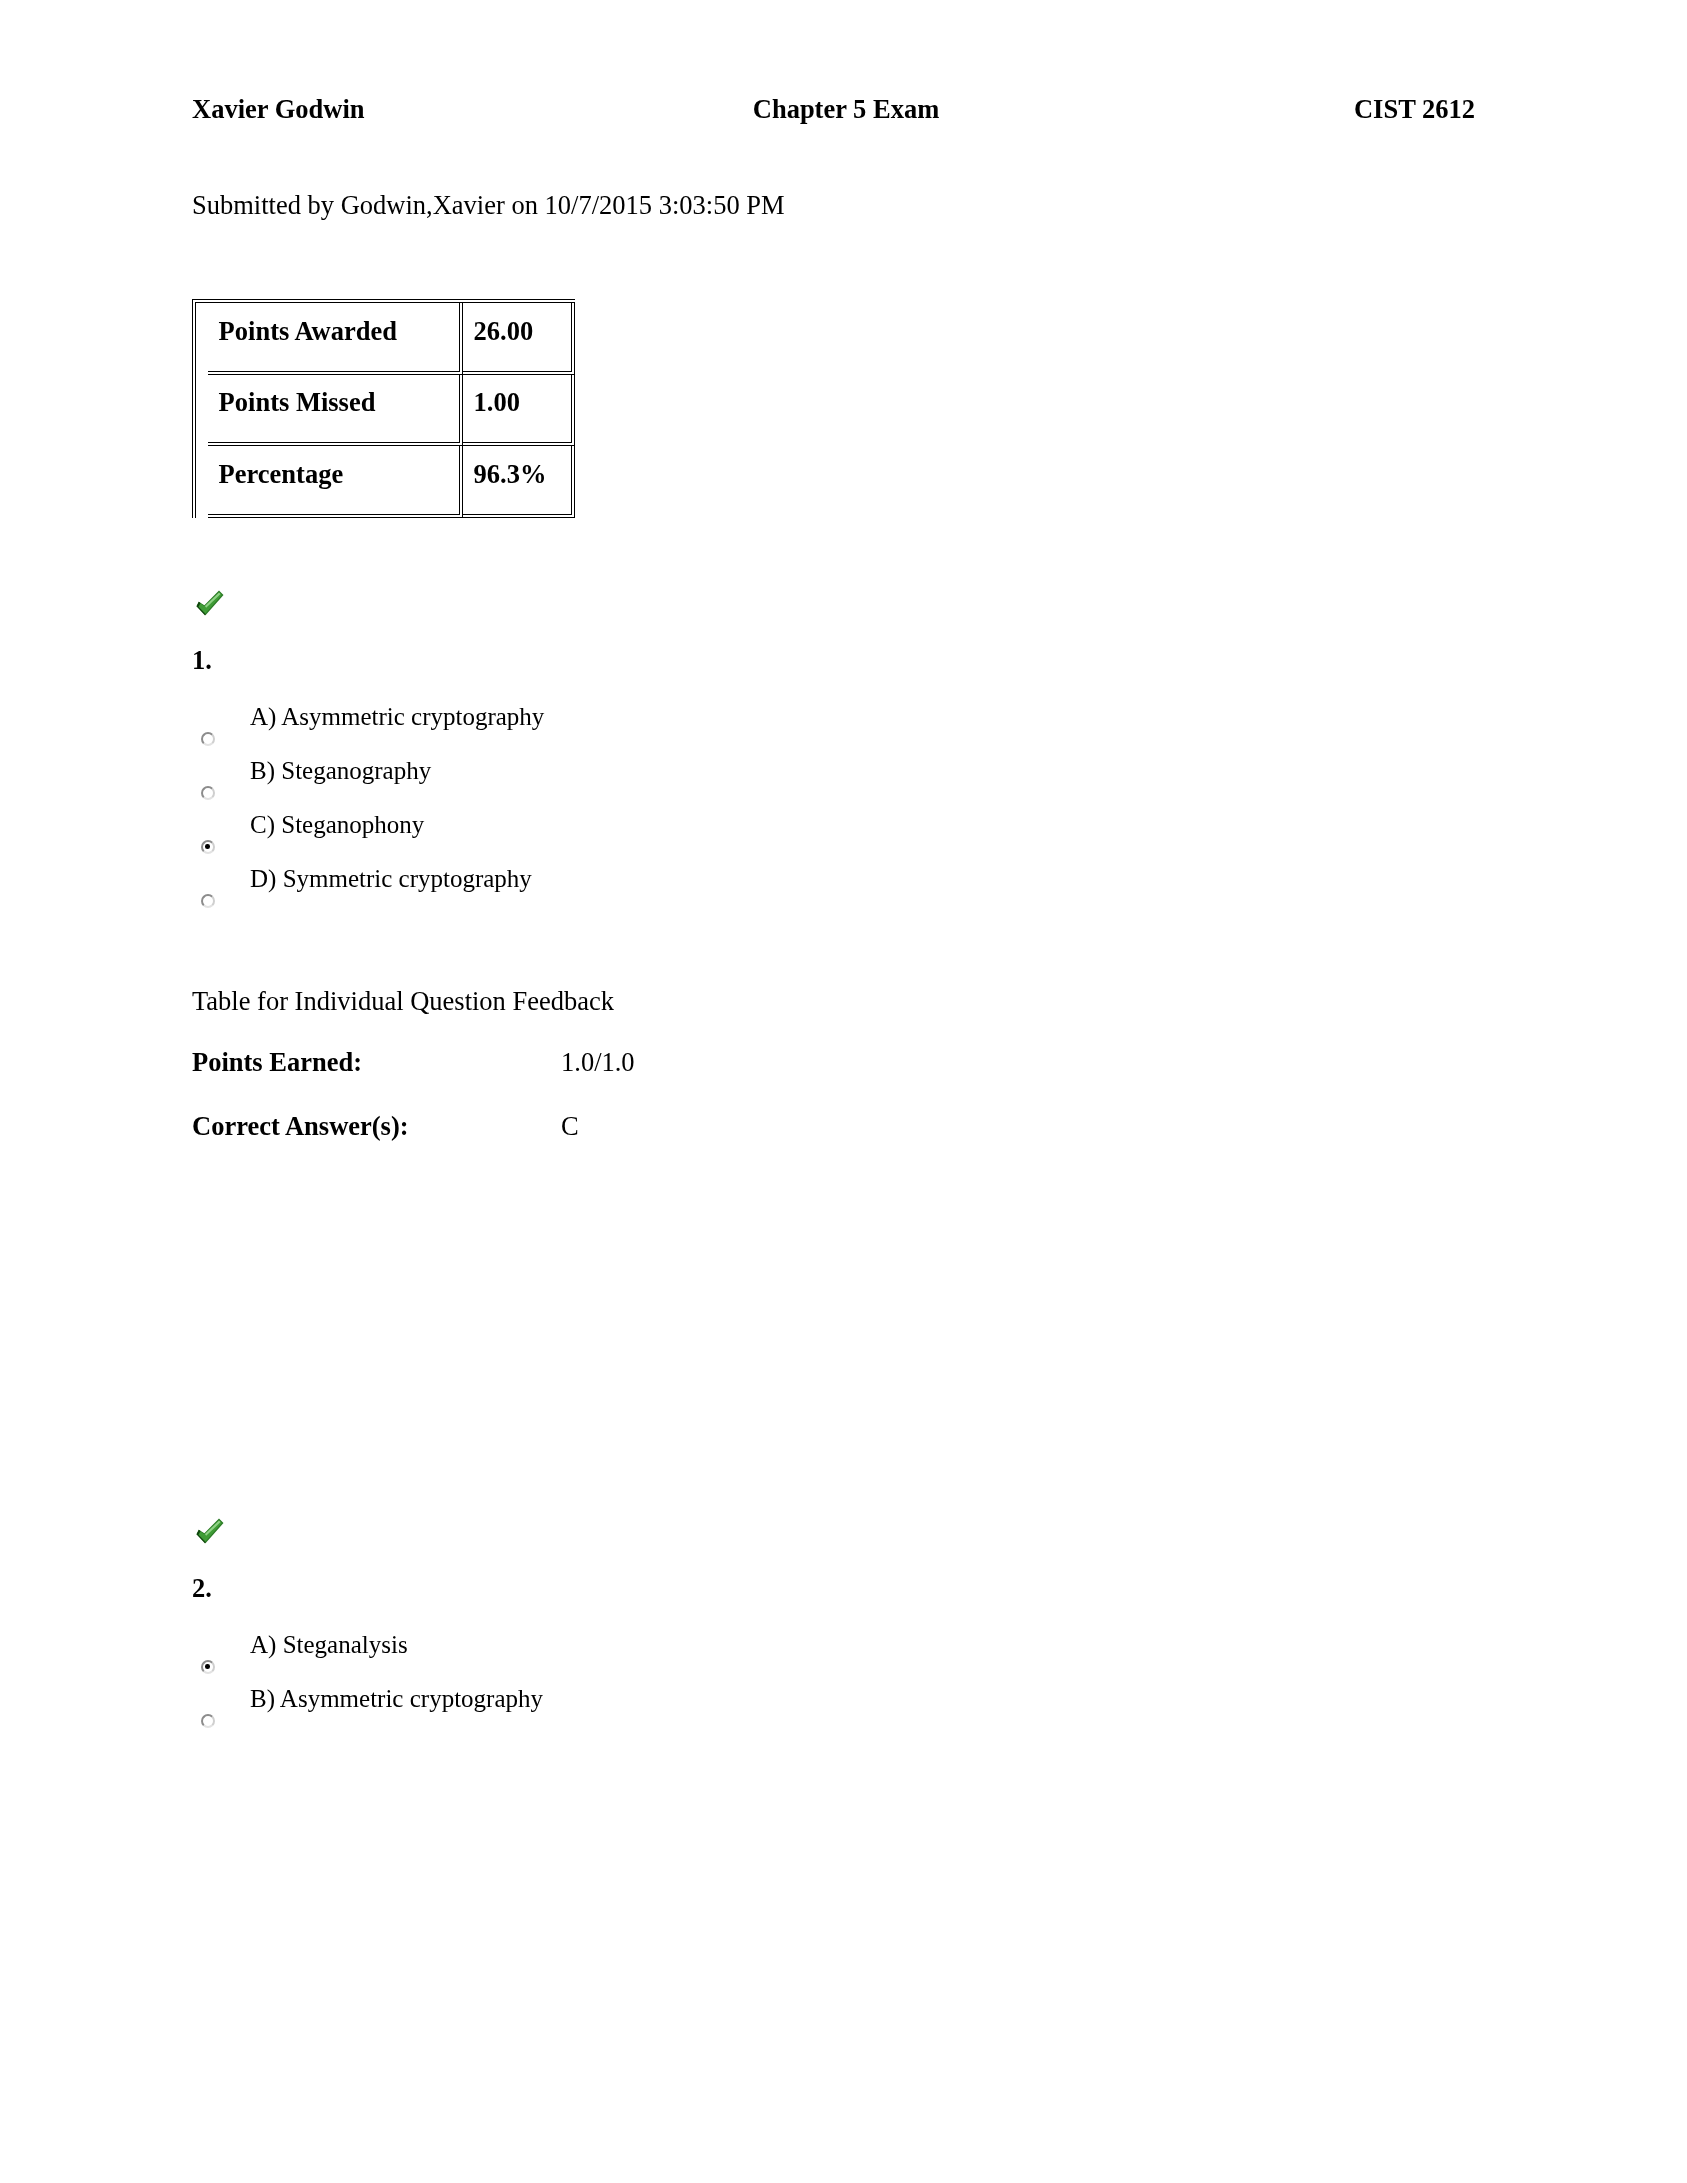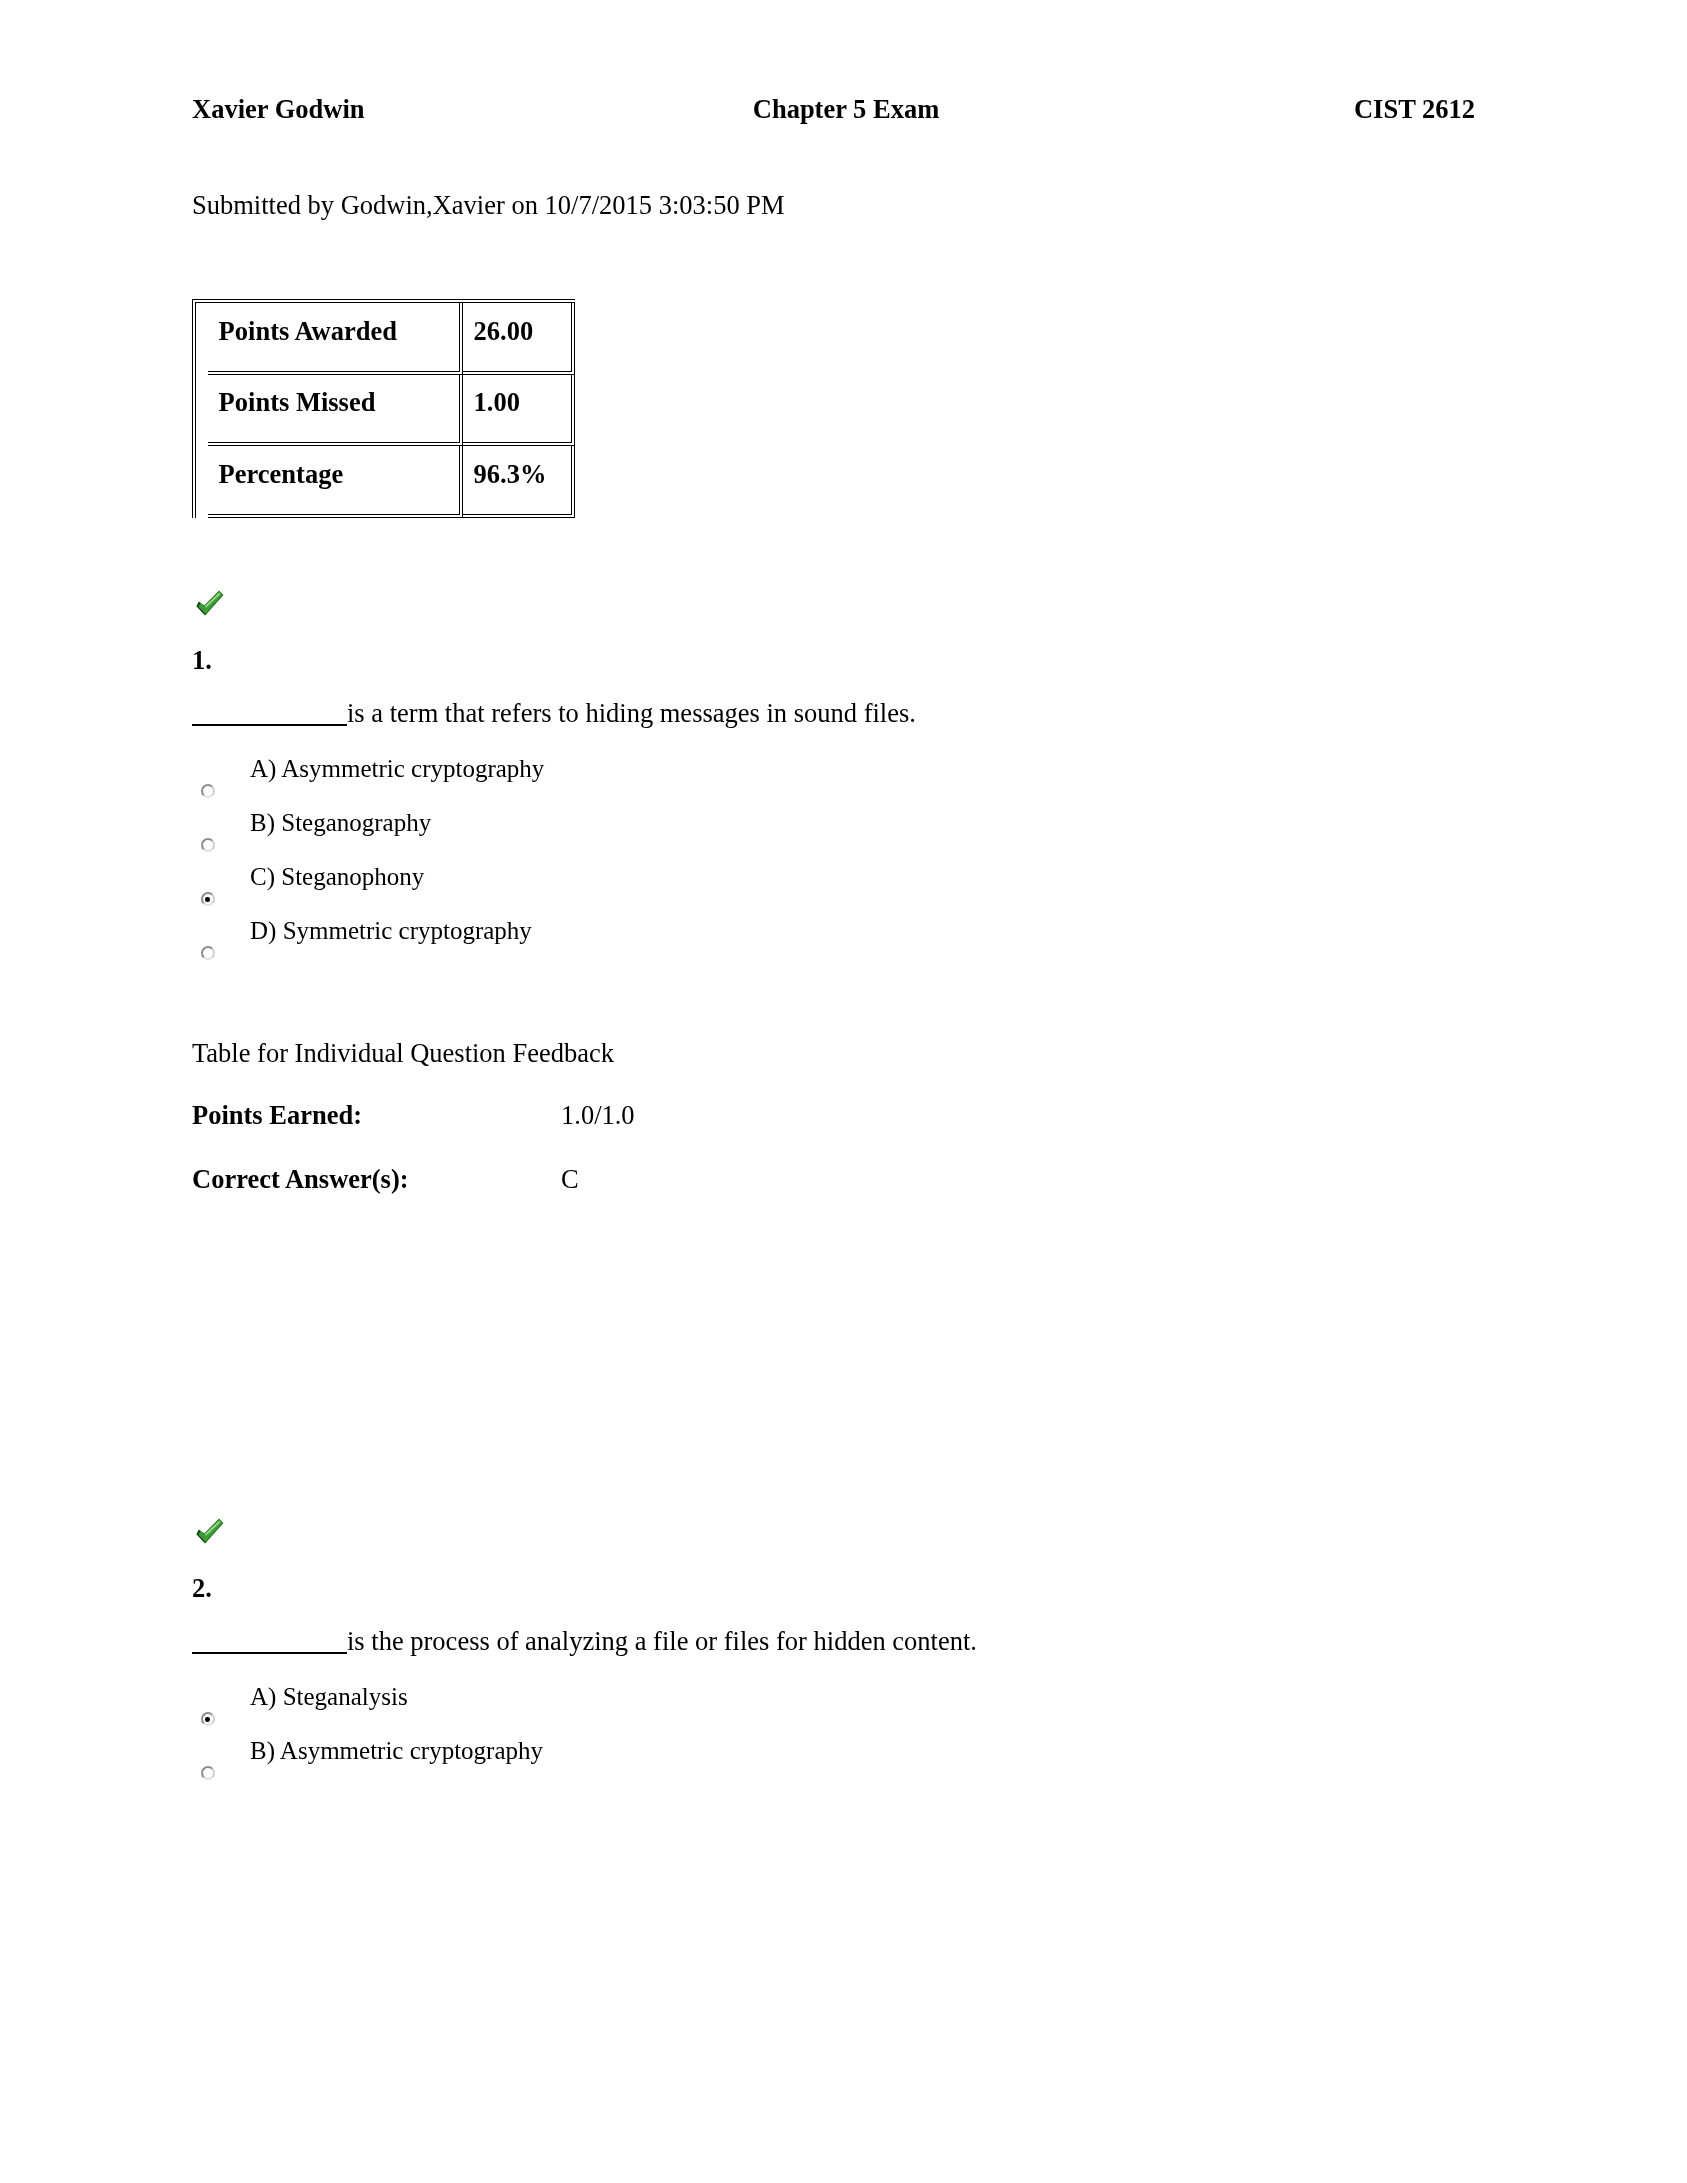--- a/index.html
+++ b/index.html
@@ -212,21 +212,20 @@
 
       <svg class="check-icon" viewBox="0 0 32 32">
         <path d="M4 18 L6 14 L11 17 L24 4 L28 8 L12 26 L4 18 Z" fill="#2c7a26"></path>
         <path d="M5 18 L7 15 L11 18 L24 5.5 L26.5 8 L12 24.5 L5 18 Z" fill="#3f9c36"></path>
         <path d="M11.5 17.8 L24 5.8 L25.4 7.2 L12.6 19.4 Z" fill="#8fd185"></path>
         <path d="M4 18 L6 14 L7.6 15 L5.8 18.4 L12 25 L11.6 26.2 Z" fill="#10450d"></path>
       </svg>
 
       <div class="qnum">1.</div>
 
-      <div class="qtext"><span class="blankline"></span><span>is a term that refers to hiding messages in sound files.</span></div>
 
       <div style="height:30px;"></div>
 
       <div class="option">
         <span class="radio"></span>
         <span class="olabel">A) Asymmetric cryptography</span>
       </div>
       <div class="option">
         <span class="radio"></span>
         <span class="olabel">B) Steganography</span>
@@ -263,21 +262,20 @@
 
       <svg class="check-icon" viewBox="0 0 32 32">
         <path d="M4 18 L6 14 L11 17 L24 4 L28 8 L12 26 L4 18 Z" fill="#2c7a26"></path>
         <path d="M5 18 L7 15 L11 18 L24 5.5 L26.5 8 L12 24.5 L5 18 Z" fill="#3f9c36"></path>
         <path d="M11.5 17.8 L24 5.8 L25.4 7.2 L12.6 19.4 Z" fill="#8fd185"></path>
         <path d="M4 18 L6 14 L7.6 15 L5.8 18.4 L12 25 L11.6 26.2 Z" fill="#10450d"></path>
       </svg>
 
       <div class="qnum">2.</div>
 
-      <div class="qtext"><span class="blankline"></span><span>is the process of analyzing a file or files for hidden content.</span></div>
 
       <div style="height:30px;"></div>
 
       <div class="option">
         <span class="radio selected"></span>
         <span class="olabel">A) Steganalysis</span>
       </div>
       <div class="option">
         <span class="radio"></span>
         <span class="olabel">B) Asymmetric cryptography</span>

